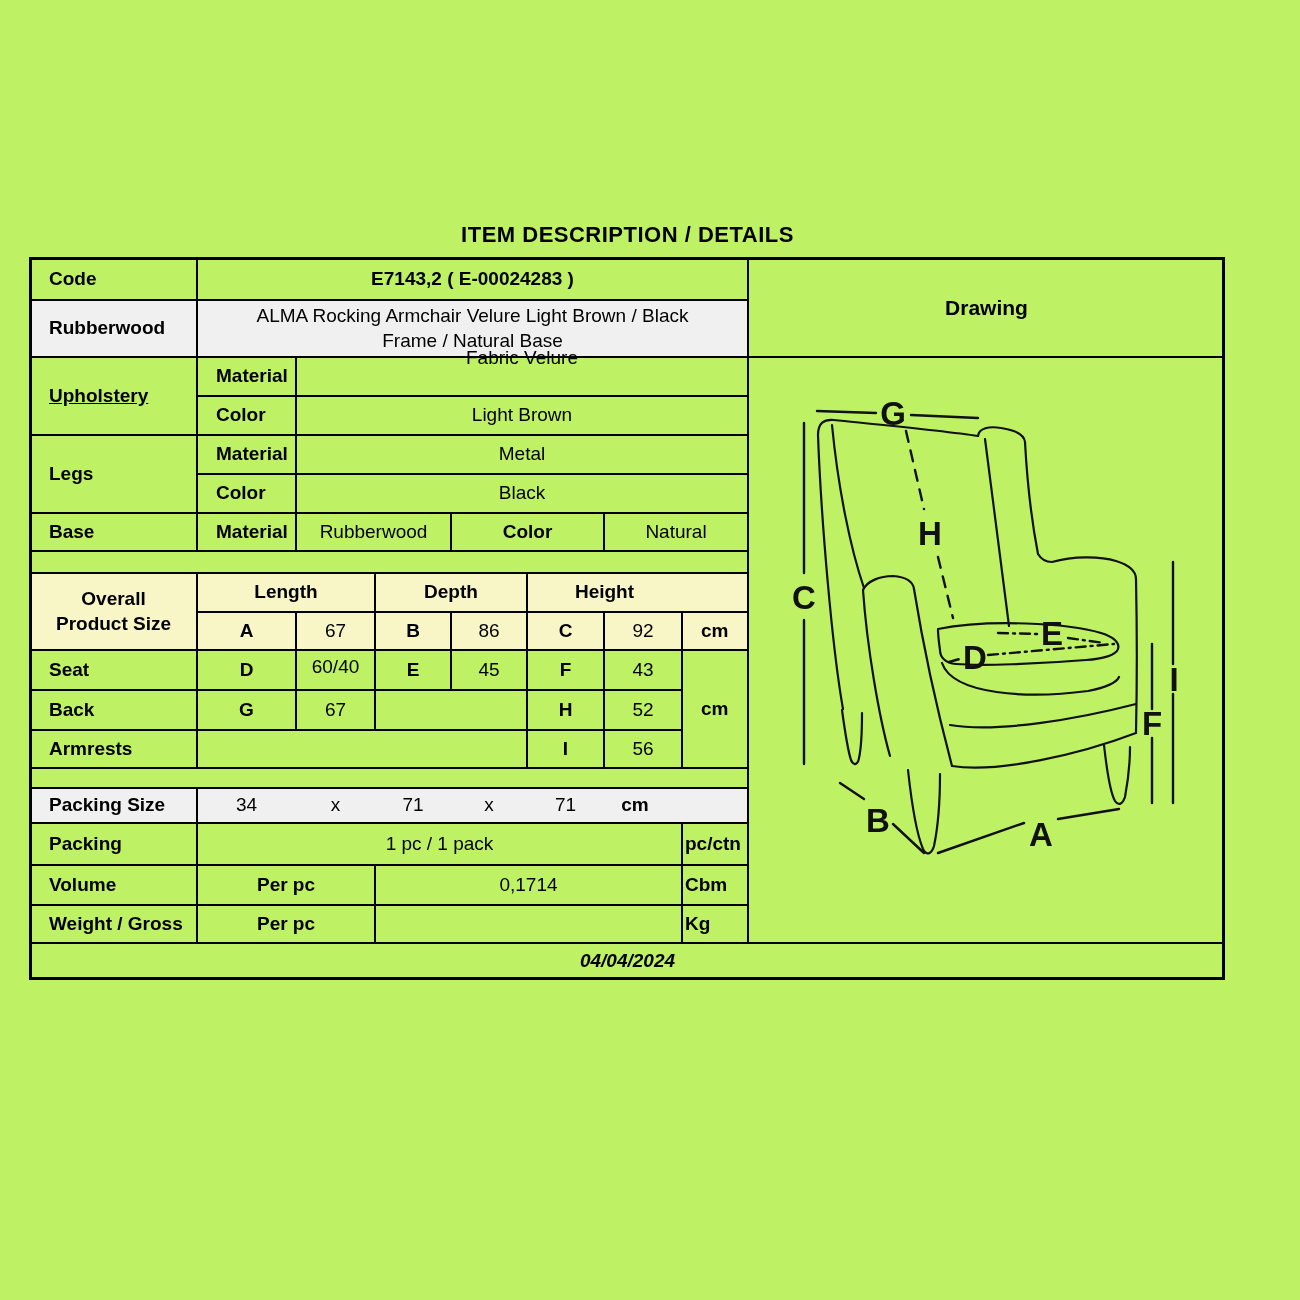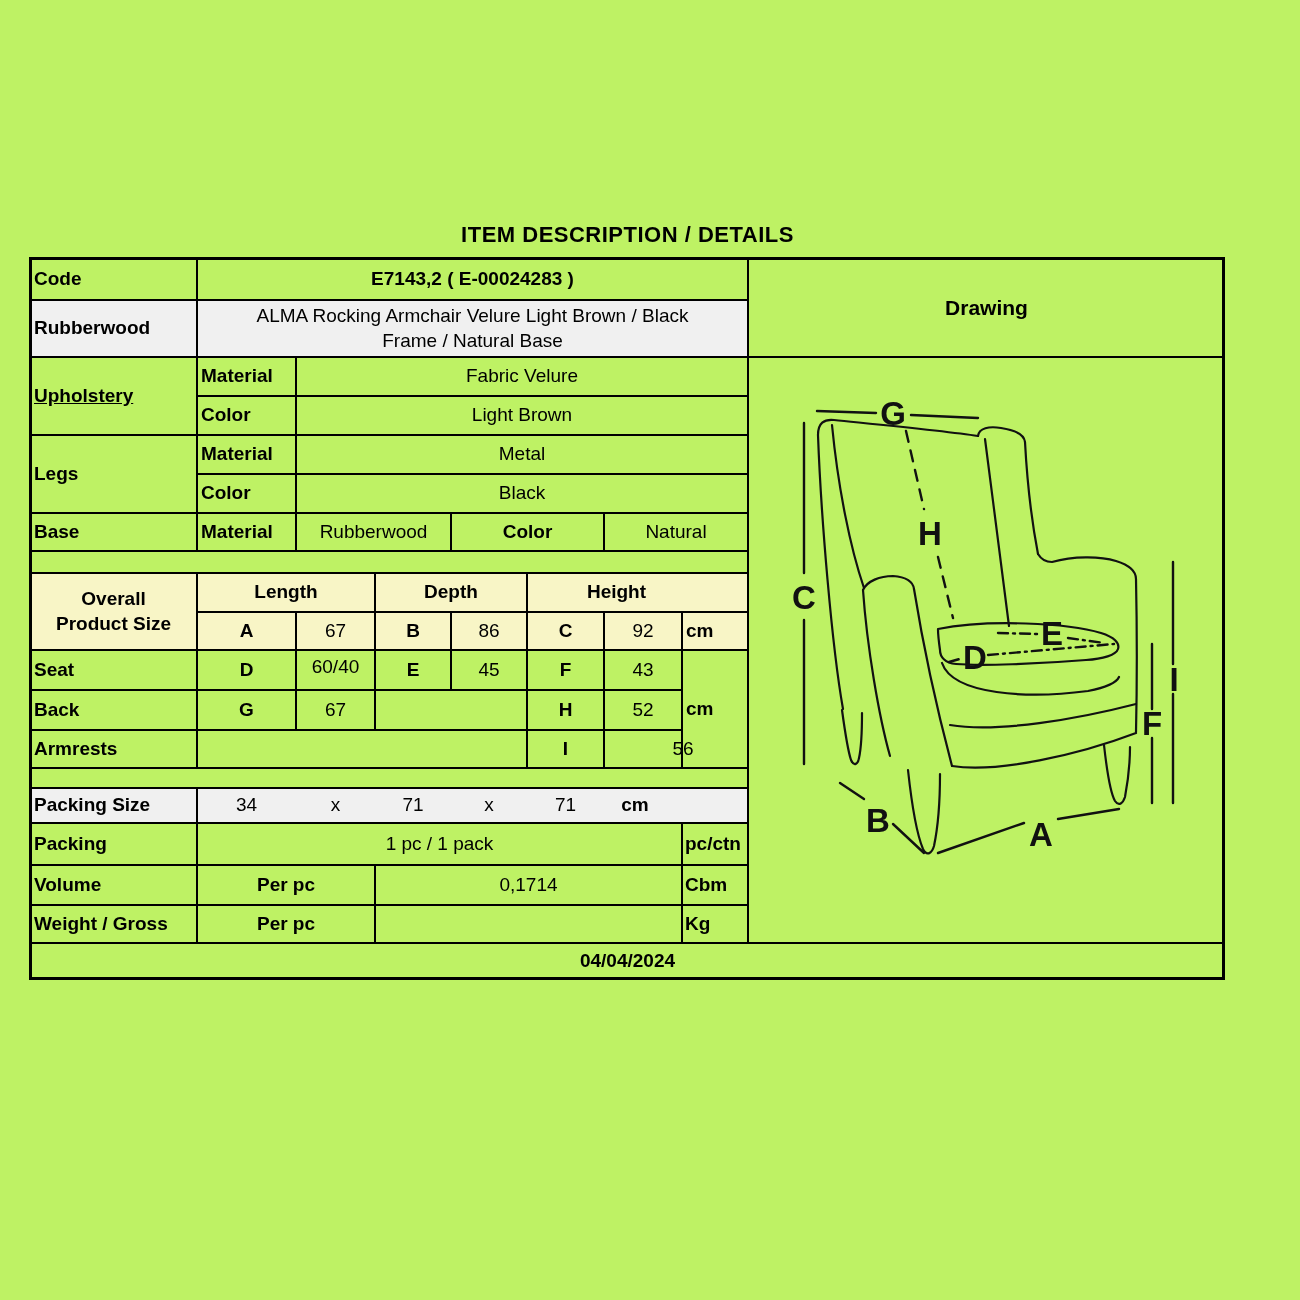--- a/index.html
+++ b/index.html
@@ -2,21 +2,21 @@
 <html><head>
 <meta charset="utf-8">
 <style>
   html,body{margin:0;padding:0;background:#ffffff;}
   #sheet{position:relative;width:1300px;height:1300px;background:#bef264;
          font-family:"Liberation Sans","DejaVu Sans",sans-serif;color:#000;}
   .bg{position:absolute;}
   .gline{position:absolute;background:#000;}
   .cell{position:absolute;display:flex;align-items:center;font-size:19px;line-height:1.3;white-space:pre-wrap;}
   .ctr{justify-content:center;text-align:center;}
-  .lft{padding-left:4px;box-sizing:border-box;}
+  .lft{padding-left:19px;box-sizing:border-box;}
   .bold{font-weight:bold;}
   .title{position:absolute;left:30px;top:220px;width:1195px;height:30px;display:flex;
          align-items:center;justify-content:center;font-size:22px;font-weight:bold;letter-spacing:.5px;}
   svg text{font-family:"Liberation Sans","DejaVu Sans",sans-serif;font-weight:bold;font-size:33px;fill:#111;}
 </style>
 </head>
 <body>
 
 <div id="sheet">
 
@@ -67,40 +67,40 @@
     </div>
 
   <div class="cell lft bold" style="left:30px;top:258px;width:167px;height:42px;">Code</div>
   <div class="cell ctr bold" style="left:197px;top:258px;width:551px;height:42px;">E7143,2 ( E-00024283 )</div>
 
   <div class="cell lft bold" style="left:30px;top:300px;width:167px;height:57px;">Rubberwood</div>
   <div class="cell ctr" style="left:197px;top:300px;width:551px;height:57px;padding:0 30px;box-sizing:border-box;">ALMA Rocking Armchair Velure Light Brown / Black Frame / Natural Base</div>
 
   <div class="cell lft bold" style="left:30px;top:357px;width:167px;height:78px;text-decoration:underline;">Upholstery</div>
   <div class="cell lft bold" style="left:197px;top:357px;width:99px;height:39px;">Material</div>
-  <div class="cell ctr" style="left:296px;top:357px;width:452px;height:39px;">Fabric Velure</div>
+  <div class="cell ctr" style="left:296px;top:339px;width:452px;height:39px;">Fabric Velure</div>
   <div class="cell lft bold" style="left:197px;top:396px;width:99px;height:39px;">Color</div>
   <div class="cell ctr" style="left:296px;top:396px;width:452px;height:39px;">Light Brown</div>
 
   <div class="cell lft bold" style="left:30px;top:435px;width:167px;height:78px;">Legs</div>
   <div class="cell lft bold" style="left:197px;top:435px;width:99px;height:39px;">Material</div>
   <div class="cell ctr" style="left:296px;top:435px;width:452px;height:39px;">Metal</div>
   <div class="cell lft bold" style="left:197px;top:474px;width:99px;height:39px;">Color</div>
   <div class="cell ctr" style="left:296px;top:474px;width:452px;height:39px;">Black</div>
 
   <div class="cell lft bold" style="left:30px;top:513px;width:167px;height:38px;">Base</div>
   <div class="cell lft bold" style="left:197px;top:513px;width:99px;height:38px;">Material</div>
   <div class="cell ctr" style="left:296px;top:513px;width:155px;height:38px;">Rubberwood</div>
   <div class="cell ctr bold" style="left:451px;top:513px;width:153px;height:38px;">Color</div>
   <div class="cell ctr" style="left:604px;top:513px;width:144px;height:38px;">Natural</div>
 
   <div class="cell ctr bold" style="left:197px;top:573px;width:178px;height:39px;">Length</div>
   <div class="cell ctr bold" style="left:30px;top:573px;width:167px;height:77px;padding:0 20px;box-sizing:border-box;">Overall Product Size</div>
   <div class="cell ctr bold" style="left:375px;top:573px;width:152px;height:39px;">Depth</div>
-  <div class="cell ctr bold" style="left:527px;top:573px;width:155px;height:39px;padding-left:12px;">Height</div>
+  <div class="cell ctr bold" style="left:527px;top:573px;width:155px;height:39px;">Height</div>
 
   <div class="cell ctr bold" style="left:197px;top:612px;width:99px;height:38px;">A</div>
   <div class="cell ctr" style="left:296px;top:612px;width:79px;height:38px;">67</div>
   <div class="cell ctr bold" style="left:375px;top:612px;width:76px;height:38px;">B</div>
   <div class="cell ctr" style="left:451px;top:612px;width:76px;height:38px;">86</div>
   <div class="cell ctr bold" style="left:527px;top:612px;width:77px;height:38px;">C</div>
   <div class="cell ctr" style="left:604px;top:612px;width:78px;height:38px;">92</div>
   <div class="cell lft bold" style="left:682px;top:612px;width:66px;height:38px;">cm</div>
 
   <div class="cell lft bold" style="left:30px;top:650px;width:167px;height:40px;">Seat</div>
@@ -113,21 +113,21 @@
   <div class="cell lft bold" style="left:682px;top:650px;width:66px;height:118px;">cm</div>
 
   <div class="cell lft bold" style="left:30px;top:690px;width:167px;height:40px;">Back</div>
   <div class="cell ctr bold" style="left:197px;top:690px;width:99px;height:40px;">G</div>
   <div class="cell ctr" style="left:296px;top:690px;width:79px;height:40px;">67</div>
   <div class="cell ctr bold" style="left:527px;top:690px;width:77px;height:40px;">H</div>
   <div class="cell ctr" style="left:604px;top:690px;width:78px;height:40px;">52</div>
 
   <div class="cell lft bold" style="left:30px;top:730px;width:167px;height:38px;">Armrests</div>
   <div class="cell ctr bold" style="left:527px;top:730px;width:77px;height:38px;">I</div>
-  <div class="cell ctr" style="left:604px;top:730px;width:78px;height:38px;margin-left:40px;">56</div>
+  <div class="cell ctr" style="left:604px;top:730px;width:78px;height:38px;">56</div>
 
   <div class="cell lft bold" style="left:30px;top:788px;width:167px;height:35px;">Packing Size</div>
   <div class="cell ctr" style="left:197px;top:788px;width:99px;height:35px;">34</div>
   <div class="cell ctr" style="left:296px;top:788px;width:79px;height:35px;">x</div>
   <div class="cell ctr" style="left:375px;top:788px;width:76px;height:35px;">71</div>
   <div class="cell ctr" style="left:451px;top:788px;width:76px;height:35px;">x</div>
   <div class="cell ctr" style="left:527px;top:788px;width:77px;height:35px;">71</div>
   <div class="cell ctr bold" style="left:604px;top:788px;width:62px;height:35px;">cm</div>
 
   <div class="cell lft bold" style="left:30px;top:823px;width:167px;height:42px;">Packing</div>
@@ -136,21 +136,21 @@
 
   <div class="cell lft bold" style="left:30px;top:865px;width:167px;height:40px;">Volume</div>
   <div class="cell ctr bold" style="left:197px;top:865px;width:178px;height:40px;">Per pc</div>
   <div class="cell ctr" style="left:375px;top:865px;width:307px;height:40px;">0,1714</div>
   <div class="cell lft bold" style="left:682px;top:865px;width:66px;height:40px;padding-left:3px;">Cbm</div>
 
   <div class="cell lft bold" style="left:30px;top:905px;width:167px;height:38px;">Weight / Gross</div>
   <div class="cell ctr bold" style="left:197px;top:905px;width:178px;height:38px;">Per pc</div>
   <div class="cell lft bold" style="left:682px;top:905px;width:66px;height:38px;padding-left:3px;">Kg</div>
 
-  <div class="cell ctr bold" style="left:30px;top:943px;width:1195px;height:37px;">04/04/2024</div>
+  <div class="cell ctr bold" style="left:30px;top:943px;width:1195px;height:37px;font-style:italic;">04/04/2024</div>
 
   <div class="cell ctr bold" style="left:748px;top:258px;width:477px;height:99px;font-size:21px;">Drawing</div>
 
   <svg style="position:absolute;left:748px;top:357px;" width="477" height="587" viewBox="0 0 477 587">
     <g fill="none" stroke="#111" stroke-width="2.2" stroke-linecap="round" stroke-linejoin="round">
 
       <path d="M95,352 C84,290 73,160 70,78 C70,66 76,62 86,63 C135,68 198,74 230,79"></path>
       <path d="M84,68 C90,130 102,190 116,231"></path>
 
       <path d="M230,79 C231,71 241,69 253,71 C266,73 276,77 277,85 C279,122 284,166 290,197"></path>

